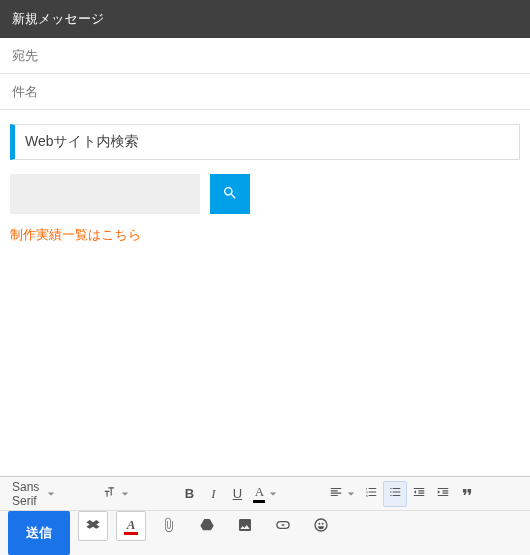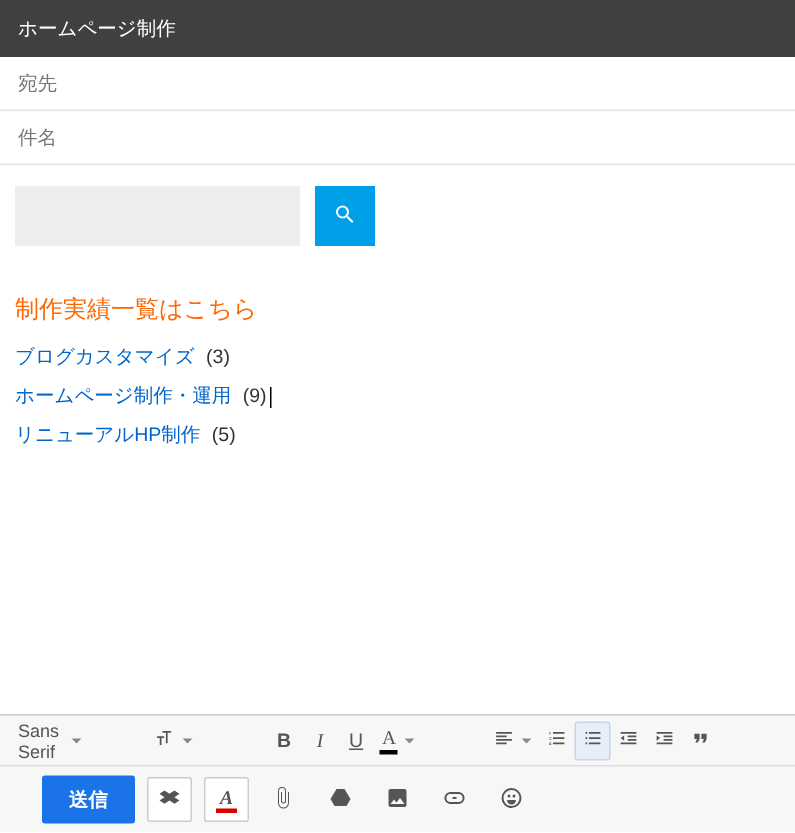--- a/index.html
+++ b/index.html
@@ -7,85 +7,72 @@
   .win-title { background:#404040; color:#fff; padding:10px 12px; font-size:13px;}
   .field-row { border-bottom:1px solid #e3e3e3; padding:10px 12px; color:#777; font-size:13px;}
   .field-row input { border:none; outline:none; width:100%; font-size:13px; color:#b91c1c; background:transparent;}
   .field-row input::placeholder{ color:#777;}
   .body-area { padding:0 10px 10px 10px;}
   .sec-head { border-left:5px solid #00a0e9; padding:8px 10px; margin-top:14px; font-size:14px; color:#444; background:#fff; border-bottom:1px solid #ddd; border-top:1px solid #ddd; border-right:1px solid #ddd;}
   .search-row { display:flex; gap:10px; margin-top:14px;}
   .search-box { width:190px; height:40px; background:#eee; border:none;}
   .search-btn { width:40px; height:40px; background:#00a0e9; color:#fff; display:flex; align-items:center; justify-content:center; cursor:pointer;}
   .search-btn svg{ width:16px; height:16px; fill:#fff;}
-  .orange-link { color:#ff6600; margin-top:32px; font-size:16px; cursor:pointer;}
+  .orange-link { color:#ff6600; margin-top:12px; font-size:13px; cursor:pointer;}
   .cat-list { margin-top:12px;}
   .cat-row { margin:8px 0; font-size:13px;}
   .cat-link { color:#0066cc; cursor:pointer;}
   .cat-count { color:#333; margin-left:4px;}
   .cursor-bar { display:inline-block; width:1px; height:14px; background:#000; vertical-align:middle; margin-left:2px;}
   
   .bottom { position:absolute; left:0; right:0; bottom:0; border-top:1px solid #ccc; background:#f7f7f7;}
   .fmt-bar { display:flex; align-items:center; height:34px; border-bottom:1px solid #ddd; padding:0 4px; gap:16px;}
   .fmt-group{ display:flex; align-items:center; padding:0 2px;}
   .sep{ width:1px; height:20px; background:#ddd; margin:0 4px;}
   .fmt-btn { min-width:24px; height:26px; display:flex; align-items:center; justify-content:center; color:#555; cursor:pointer; border:1px solid transparent; border-radius:2px; padding:0 3px; font-size:13px;}
   .fmt-btn.sel{ background:#e8eef9; border:1px solid #c2d6f0;}
   .fmt-btn svg{ width:14px;height:14px; fill:#555;}
   .font-label{ color:#555; font-size:12px; padding:0 4px 0 6px;}
   .dd-caret{ margin-left:4px;}
   .dd-caret svg{width:8px;height:8px;fill:#888;}
-  .act-bar { display:flex; align-items:center; height:44px; padding:0 8px; gap:8px;margin-left:20px;}
+  .act-bar { display:flex; height:44px; padding:0 8px; gap:8px;}
   .send-btn { background:#1a73e8; color:#fff; border:none; padding:7px 18px; font-size:13px; border-radius:2px; cursor:pointer; font-weight:bold;}
   .icon-btn { width:30px; height:30px; display:flex; align-items:center; justify-content:center; color:#555; cursor:pointer; border:1px solid transparent; border-radius:2px;}
   .icon-btn.smallbox { border:1px solid #ccc; background:#fff;}
   .icon-btn svg{ width:16px;height:16px;fill:#555;}
   .red-u{ font-weight:bold;}
   .red-u .u-bar{ display:block; height:3px; background:#d00; width:14px; margin-top:-1px;}
 </style>
 </head>
 <body>
 
-<div class="win-title">ホームページ制作</div>
+<div class="win-title">新規メッセージ</div>
 
 <div class="field-row">
   <input type="text" placeholder="宛先" style="">
 </div>
 <div class="field-row">
   <input type="text" placeholder="件名" style="">
 </div>
 
 <div class="body-area">
+  <div class="sec-head">Webサイト内検索</div>
   <div class="search-row">
     <input class="search-box" type="text" style="">
     <div class="search-btn">
       <span>
         <svg viewBox="0 0 24 24">
             <path d="M15.5 14h-.79l-.28-.27A6.471 6.471 0 0016 9.5 6.5 6.5 0 109.5 16a6.471 6.471 0 004.23-1.57l.27.28v.79l5 4.99L20.49 19l-4.99-5zm-6 0C7.01 14 5 11.99 5 9.5S7.01 5 9.5 5 14 7.01 14 9.5 11.99 14 9.5 14z"></path>
           </svg>
       </span>
     </div>
   </div>
 
   <div class="orange-link">制作実績一覧はこちら</div>
 
-  <div class="cat-list">
-    <div class="cat-row">
-      <span class="cat-link">ブログカスタマイズ</span>
-      <span class="cat-count">(3)</span>
-    </div>
-    <div class="cat-row">
-      <span class="cat-link">ホームページ制作・運用</span>
-      <span class="cat-count">(9)</span><span class="cursor-bar"></span>
-    </div>
-    <div class="cat-row">
-      <span class="cat-link">リニューアルHP制作</span>
-      <span class="cat-count">(5)</span>
-    </div>
-  </div>
 </div>
 
 <div class="bottom">
   <div class="fmt-bar">
     <div class="fmt-group">
       <span class="font-label">Sans Serif</span>
       <span class="dd-caret"><svg viewBox="0 0 10 10">
             <path d="M1 3l4 4 4-4z"></path>
           </svg></span>
     </div>

